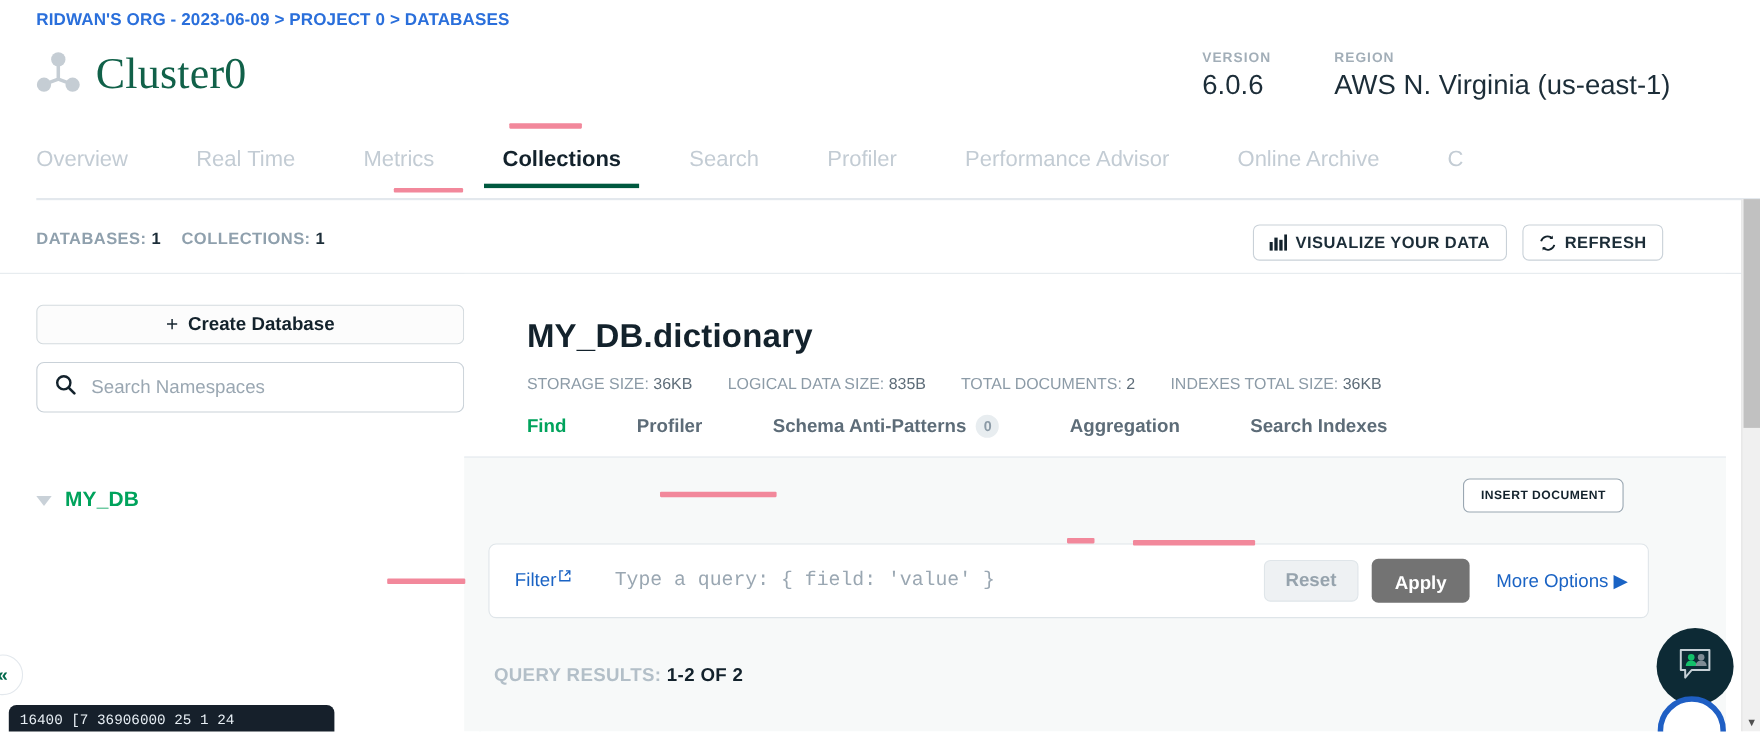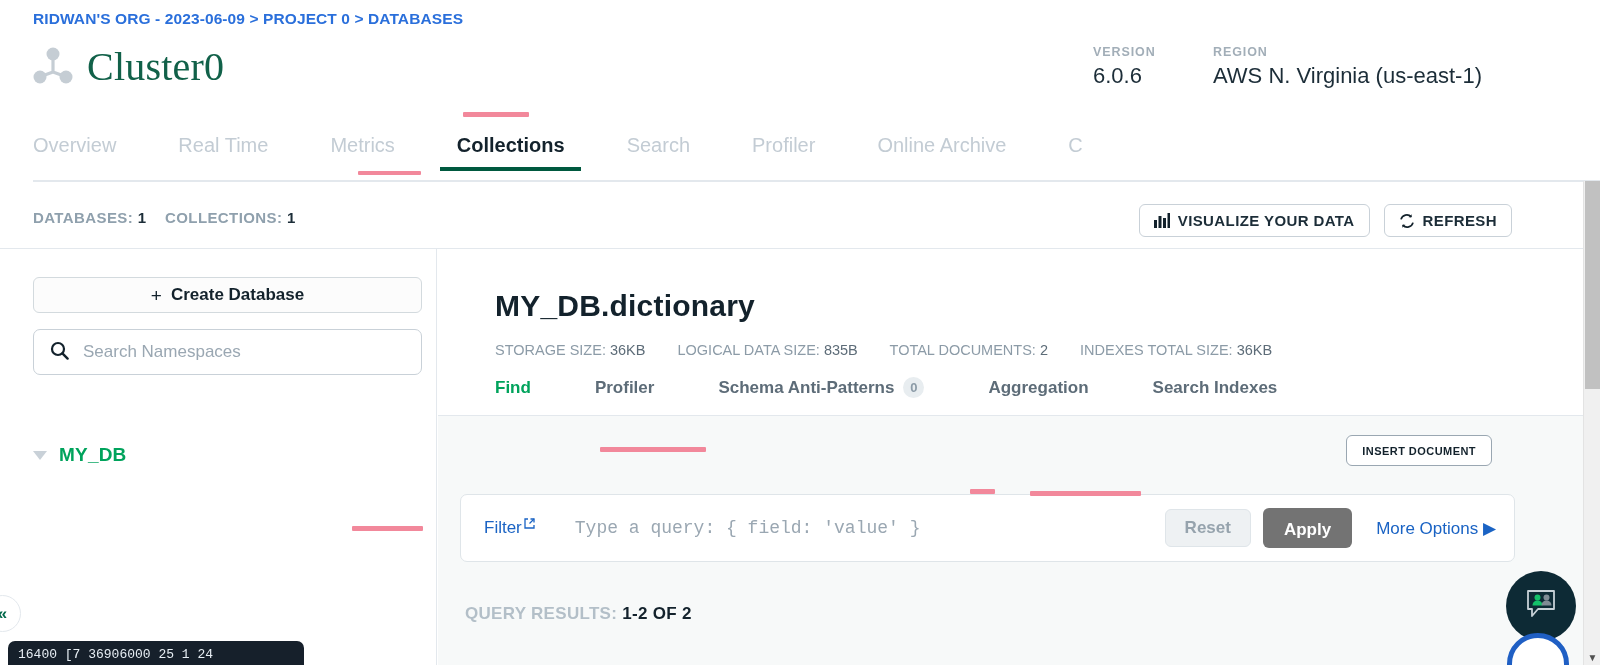--- a/index.html
+++ b/index.html
@@ -23,21 +23,21 @@
   
   .cluster-row { position: absolute; left: 33px; top: 46px; display: flex; align-items: center; gap: 14px; }
   .cluster-icon { width: 40px; height: 42px; flex: none; }
   .cluster-name {
     font-family: "Liberation Serif", serif;
     font-size: 40px; font-weight: 400; color: #116149; letter-spacing: .2px;
     line-height: 1;
   }
   .meta-block { display: flex; flex-direction: column; }
   .meta-label { font-size: 12.5px; font-weight: 700; letter-spacing: .9px; color: #a2aeb8; margin-bottom: 4px; }
-  .meta-value { font-size: 22px; font-weight: 400; color: #1c2d38; white-space: nowrap; }
+  .meta-value { font-size: 25px; font-weight: 400; color: #1c2d38; white-space: nowrap; }
   .meta-version { position: absolute; left: 1093px; top: 45px; }
   .meta-region  { position: absolute; left: 1213px; top: 45px; }
 
   
   .tabs {
     position: absolute; left: 33px; top: 134px; width: 1567px;
     display: flex; align-items: flex-start; gap: 0;
     white-space: nowrap;
   }
   .tabs-underline { position: absolute; left: 33px; top: 180px; width: 1567px; height: 2px; background: #e3e8ed; }
@@ -87,21 +87,21 @@
 
   .tree { position: absolute; left: 33px; top: 155px; width: 390px; margin-top: 36px; }
   .tree-db { display: flex; align-items: center; gap: 12px; height: 30px; cursor: pointer; }
   .tree-db .caret { width: 0; height: 0; border-left: 7px solid transparent; border-right: 7px solid transparent; border-top: 9px solid #c9d1d8; }
   .tree-db .label { font-size: 19px; font-weight: 700; color: #00a35c; letter-spacing: .2px; }
   .tree-coll { display: flex; align-items: center; height: 34px; margin-top: 22px; margin-left: 28px; cursor: pointer; }
   .tree-coll .bar { width: 4px; height: 34px; background: #00a35c; border-radius: 2px; margin-right: 19px; }
   .tree-coll .label { font-size: 19px; font-weight: 700; color: #00a35c; letter-spacing: .2px; }
 
   
-  .content { position: absolute; left: 438px; top: 249px; width: 1147px; height: 416px; background: #fff; }
+  .content { position: absolute; left: 422px; top: 249px; width: 1147px; height: 416px; background: #fff; }
   .coll-title { position: absolute; left: 57px; top: 40px; font-size: 30px; font-weight: 700; color: #13222c; letter-spacing: .2px; }
   .coll-stats { position: absolute; left: 57px; top: 93px; font-size: 14.5px; color: #8c9ba7; white-space: nowrap; }
   .coll-stats .st { margin-right: 28px; }
   .coll-stats .st b { color: #5d6c78; font-weight: 400; }
 
   .subtabs { position: absolute; left: 57px; top: 128px; display: flex; align-items: center; white-space: nowrap; }
   .subtab { font-size: 17px; font-weight: 700; color: #5d6c78; margin-right: 64px; cursor: pointer; display: inline-flex; align-items: center; gap: 9px; }
   .subtab.active { color: #00a35c; }
   .badge0 {
     display: inline-flex; align-items: center; justify-content: center;
@@ -204,20 +204,21 @@
   </div>
 
   <div class="tabs-underline"></div>
   <div class="tabs">
     <div class="tab">Overview</div>
     <div class="tab">Real Time</div>
     <div class="tab">Metrics</div>
     <div class="tab active">Collections</div>
     <div class="tab">Search</div>
     <div class="tab">Profiler</div>
+    <div class="tab">Performance Advisor</div>
     <div class="tab">Online Archive</div>
     <div class="tab cut">C</div>
   </div>
 
   <div class="counts">
     <span class="grp"><span>DATABASES:</span> <b>1</b></span>
     <span class="grp"><span>COLLECTIONS:</span> <b>1</b></span>
   </div>
 
   <div class="topbtns">

